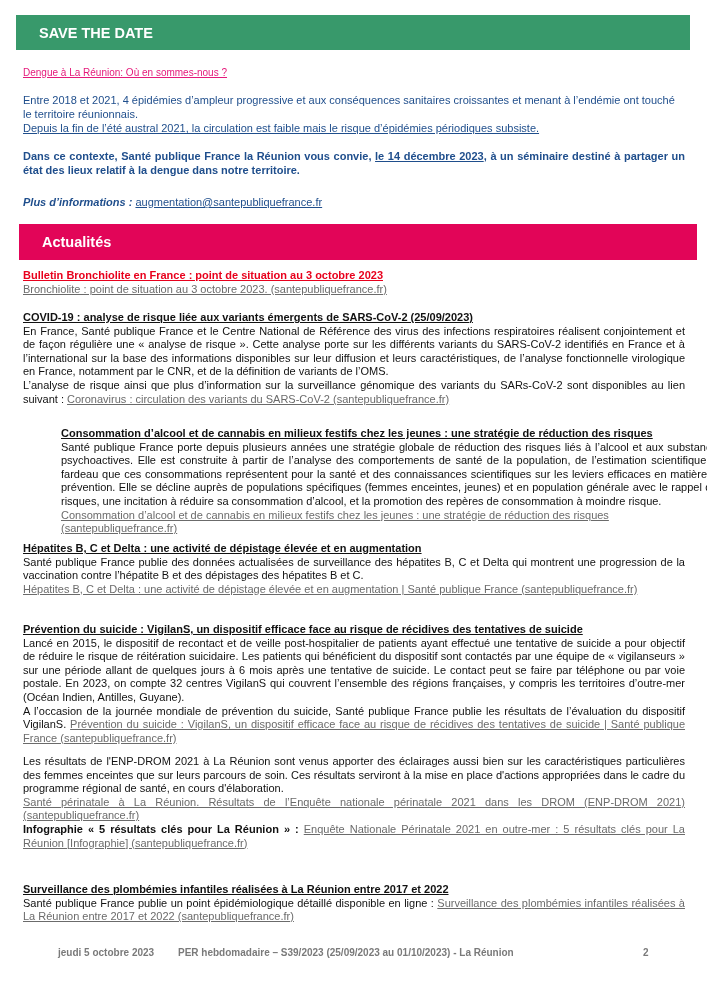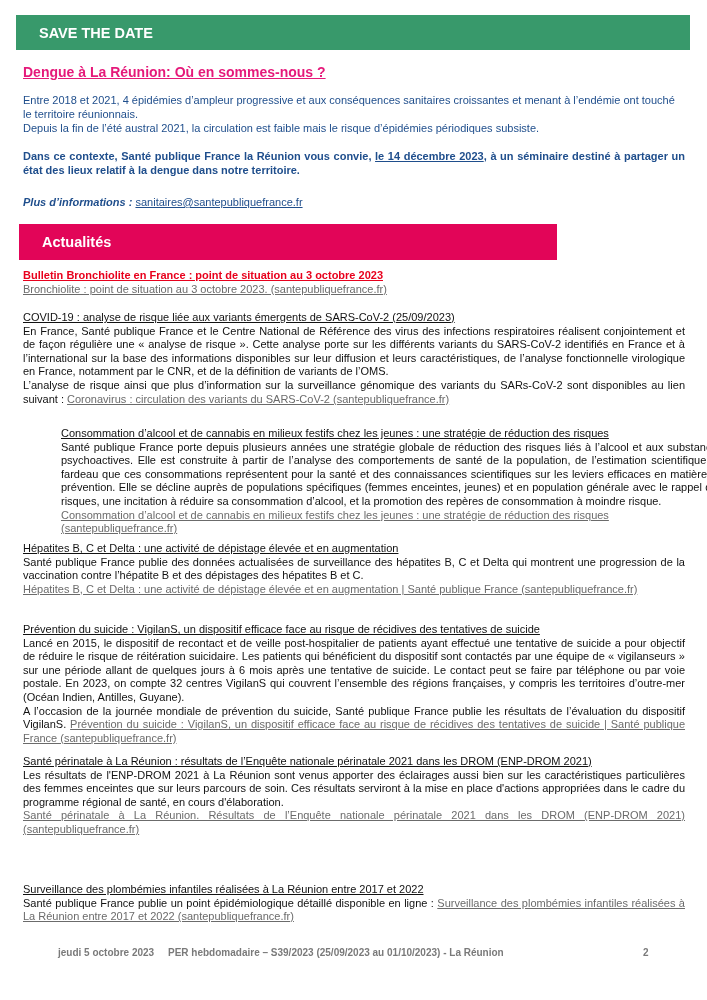--- a/index.html
+++ b/index.html
@@ -1,51 +1,51 @@
 <!DOCTYPE html>
 <html><head>
 <meta charset="utf-8">
 <style>
   * { margin: 0; padding: 0; box-sizing: border-box; }
   html, body { width: 707px; height: 1000px; background: #ffffff; overflow: hidden; }
   body { font-family: "Liberation Sans", sans-serif; color: #111111; position: relative; }
 
   .bar { position: absolute; color: #ffffff; font-weight: bold; font-size: 14.5px; padding-left: 23px; display: flex; align-items: center; }
   .bar-green { left: 16px; top: 15px; width: 674px; height: 35px; background: #38996b; }
-  .bar-pink  { left: 19px; top: 224px; width: 538px; height: 36px; background: #e20558; }
+  .bar-pink  { left: 19px; top: 224px; width: 678px; height: 36px; background: #e20558; }
 
   .std { position: absolute; left: 23px; width: 662px; font-size: 11px; line-height: 13.6px; }
 
-  .dengue-title { top: 66px; color: #e5197a; font-weight: bold; font-size: 14px; text-decoration: underline; }
+  .dengue-title { top: 66px; color: #e5197a; font-weight: normal; font-size: 10px; text-decoration: underline; }
   .blue { color: #1f4e8c; }
   .bold { font-weight: bold; }
   .u { text-decoration: underline; }
   .justify { text-align: justify; text-align-last: left; }
 
   .red-title { color: #e8001c; font-weight: bold; text-decoration: underline; }
-  .art-title { font-weight: normal; text-decoration: underline; color: #111; }
+  .art-title { font-weight: bold; text-decoration: underline; color: #111; }
   .link { color: #6b6b6b; text-decoration: underline; }
 
   .footer { position: absolute; top: 947px; font-size: 10px; color: #7a7a7a; font-weight: bold; }
 </style>
 </head>
 <body>
 
 <div class="bar bar-green">
   <span>SAVE THE DATE</span>
 </div>
 
 <div class="std dengue-title">Dengue à La Réunion: Où en sommes-nous ?</div>
 
 <div class="std blue" style="top:94px;">Entre 2018 et 2021, 4 épidémies d’ampleur progressive et aux conséquences sanitaires croissantes et menant à l’endémie ont touché le territoire réunionnais.</div>
-<div class="std blue" style="top:122px;">Depuis la fin de l’été austral 2021, la circulation est faible mais le risque d’épidémies périodiques subsiste.</div>
+<div class="std blue" style="top:122px;text-decoration:underline;">Depuis la fin de l’été austral 2021, la circulation est faible mais le risque d’épidémies périodiques subsiste.</div>
 
 <div class="std blue bold justify" style="top:150px;"><span>Dans ce contexte, Santé publique France la Réunion vous convie, </span><span class="u">le 14 décembre 2023</span><span>, à un séminaire destiné à partager un état des lieux relatif à la dengue dans notre territoire.</span></div>
 
-<div class="std blue" style="top:196px;"><span class="bold" style="font-style:italic;">Plus d’informations : </span><span class="u">sanitaires@santepubliquefrance.fr</span></div>
+<div class="std blue" style="top:196px;"><span class="bold" style="font-style:italic;">Plus d’informations : </span><span class="u">augmentation@santepubliquefrance.fr</span></div>
 
 <div class="bar bar-pink">
   <span>Actualités</span>
 </div>
 
 <div class="std" style="top:269px;">
   <div class="red-title">Bulletin Bronchiolite en France : point de situation au 3 octobre 2023</div>
   <div><span class="link">Bronchiolite : point de situation au 3 octobre 2023. (santepubliquefrance.fr)</span></div>
 </div>
 
@@ -67,25 +67,25 @@
   <div><span class="link">Hépatites B, C et Delta : une activité de dépistage élevée et en augmentation | Santé publique France (santepubliquefrance.fr)</span></div>
 </div>
 
 <div class="std" style="top:623px;">
   <div class="art-title">Prévention du suicide : VigilanS, un dispositif efficace face au risque de récidives des tentatives de suicide</div>
   <div class="justify">Lancé en 2015, le dispositif de recontact et de veille post-hospitalier de patients ayant effectué une tentative de suicide a pour objectif de réduire le risque de réitération suicidaire. Les patients qui bénéficient du dispositif sont contactés par une équipe de « vigilanseurs » sur une période allant de quelques jours à 6 mois après une tentative de suicide. Le contact peut se faire par téléphone ou par voie postale. En 2023, on compte 32 centres VigilanS qui couvrent l’ensemble des régions françaises, y compris les territoires d’outre-mer (Océan Indien, Antilles, Guyane).</div>
   <div class="justify"><span>A l’occasion de la journée mondiale de prévention du suicide, Santé publique France publie les résultats de l’évaluation du dispositif VigilanS. </span><span class="link">Prévention du suicide : VigilanS, un dispositif efficace face au risque de récidives des tentatives de suicide | Santé publique France (santepubliquefrance.fr)</span></div>
 </div>
 
 <div class="std" style="top:755px;">
-  <div class="art-title">Santé périnatale à La Réunion : résultats de l’Enquête nationale périnatale 2021 dans les DROM (ENP-DROM 2021)</div>
   <div class="justify">Les résultats de l'ENP-DROM 2021 à La Réunion sont venus apporter des éclairages aussi bien sur les caractéristiques particulières des femmes enceintes que sur leurs parcours de soin. Ces résultats serviront à la mise en place d'actions appropriées dans le cadre du programme régional de santé, en cours d'élaboration.</div>
   <div class="justify"><span class="link">Santé périnatale à La Réunion. Résultats de l’Enquête nationale périnatale 2021 dans les DROM (ENP-DROM 2021) (santepubliquefrance.fr)</span></div>
+  <div class="justify"><span class="bold">Infographie « 5 résultats clés pour La Réunion » : </span><span class="link">Enquête Nationale Périnatale 2021 en outre-mer : 5 résultats clés pour La Réunion [Infographie] (santepubliquefrance.fr)</span></div>
 </div>
 
 <div class="std" style="top:883px;">
   <div class="art-title">Surveillance des plombémies infantiles réalisées à La Réunion entre 2017 et 2022</div>
   <div class="justify"><span>Santé publique France publie un point épidémiologique détaillé disponible en ligne : </span><span class="link">Surveillance des plombémies infantiles réalisées à La Réunion entre 2017 et 2022 (santepubliquefrance.fr)</span></div>
 </div>
 
 <div class="footer" style="left:58px;">jeudi 5 octobre 2023</div>
-<div class="footer" style="left:168px;">PER hebdomadaire – S39/2023 (25/09/2023 au 01/10/2023) - La Réunion</div>
+<div class="footer" style="left:178px;">PER hebdomadaire – S39/2023 (25/09/2023 au 01/10/2023) - La Réunion</div>
 <div class="footer" style="left:643px;">2</div>
 
 </body></html>

